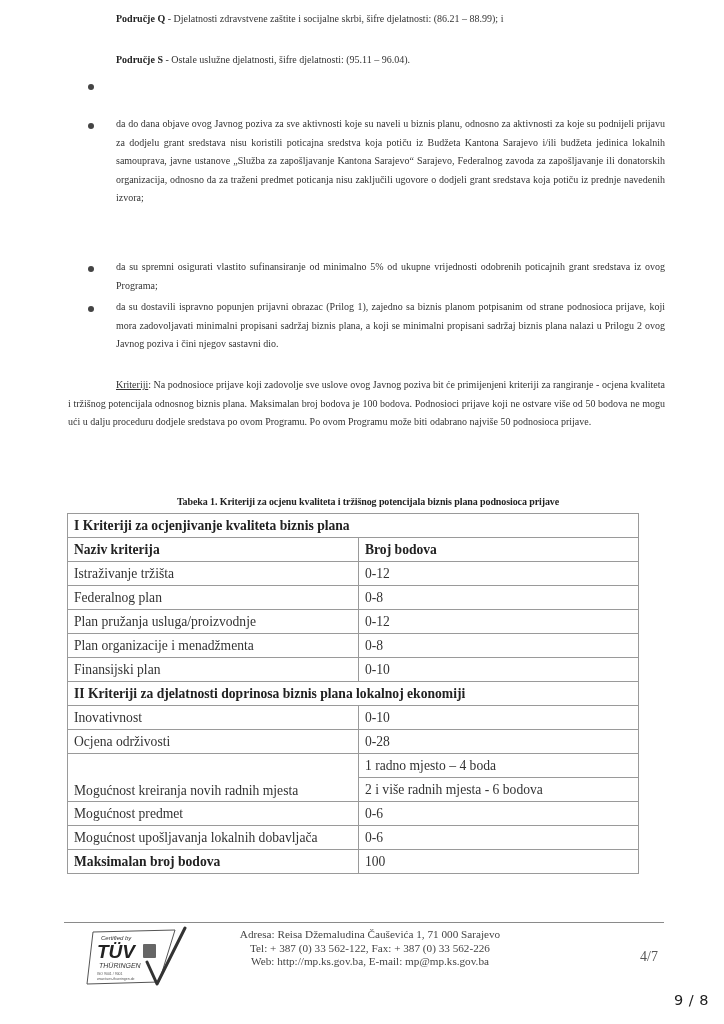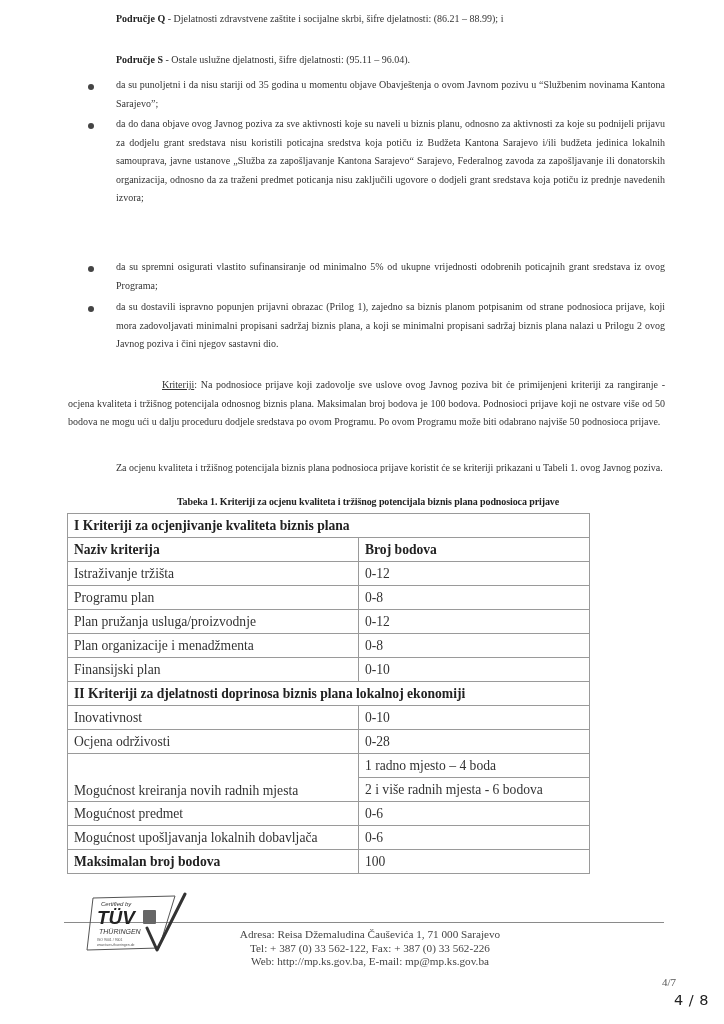--- a/index.html
+++ b/index.html
@@ -6,85 +6,83 @@
   body {
     width:724px; height:1024px; background:#ffffff; position:relative; overflow:hidden;
     font-family:"Liberation Serif", "DejaVu Serif", serif; color:#2a2a2a;
   }
   .page { position:absolute; left:0; top:0; width:724px; height:1024px; }
   .txt { position:absolute; font-size:10px; line-height:18.6px; text-align:justify; color:#333; }
   .txt b { color:#222; }
   .lastline { text-align-last:left; }
   .bullet { position:absolute; left:88px; width:6px; height:6px; border-radius:50%; background:#444; }
   .b { font-weight:bold; color:#222; }
-  .u { text-decoration:underline;margin-left:46px; }
+  .u { text-decoration:underline; }
 
   table.crit {
-    position:absolute; left:67px; top:513px; width:523px; border-collapse:collapse;
+    position:absolute; left:67px; top:513px; width:572px; border-collapse:collapse;
     font-size:13.6px; color:#333;
   }
   table.crit td { border:1px solid #9a9a9a; padding:0 6px; height:23px; vertical-align:middle; }
   table.crit td.c1 { width:278px; }
   table.crit td.bold { font-weight:bold; color:#222; }
   table.crit td.bottom { vertical-align:bottom; padding-bottom:2px;margin-left:35px; }
 
   .footer-line { position:absolute; left:64px; top:922px; width:600px; height:0; border-top:1.5px solid #8a8a8a; }
-  .logo { position:absolute; left:85px; top:892px; width:140px; height:62px;text-align:right; }
+  .logo { position:absolute; left:85px; top:926px; width:140px; height:62px;text-align:right; }
   .addr { position:absolute; left:220px; top:928px; width:300px; text-align:center; font-size:11.2px; line-height:13.6px; color:#444; }
-  .pg-inner { position:absolute; left:640px; top:976px; font-size:11px; color:#555;margin-left:22px; }
+  .pg-inner { position:absolute; left:640px; top:949px; font-size:14px; color:#555; }
   .pg-viewer { position:absolute; left:674px; top:992px; font-family:"DejaVu Sans", "Liberation Sans", sans-serif; font-size:14.5px; color:#222; letter-spacing:0.5px; }
 </style>
 </head>
 <body>
 
 <div class="page">
 
   <div class="txt lastline" style="left:116px; top:10px; width:549px;">
     <b>Područje Q</b><span> - Djelatnosti zdravstvene zaštite i socijalne skrbi, šifre djelatnosti: (86.21 – 88.99); i</span>
   </div>
 
   <div class="txt lastline" style="left:116px; top:51px; width:549px;">
     <b>Područje S</b><span> - Ostale uslužne djelatnosti, šifre djelatnosti: (95.11 – 96.04).</span>
   </div>
 
   <span class="bullet" style="top:84px;"></span>
-  <div class="txt lastline" style="left:116px; top:76px; width:549px;">da su punoljetni i da nisu stariji od 35 godina u momentu objave Obavještenja o ovom Javnom pozivu u “Službenim novinama Kantona Sarajevo”;</div>
 
   <span class="bullet" style="top:123px;"></span>
   <div class="txt lastline" style="left:116px; top:115px; width:549px;">da do dana objave ovog Javnog poziva za sve aktivnosti koje su naveli u biznis planu, odnosno za aktivnosti za koje su podnijeli prijavu za dodjelu grant sredstava nisu koristili poticajna sredstva koja potiču iz Budžeta Kantona Sarajevo i/ili budžeta jedinica lokalnih samouprava, javne ustanove „Služba za zapošljavanje Kantona Sarajevo“ Sarajevo, Federalnog zavoda za zapošljavanje ili donatorskih organizacija, odnosno da za traženi predmet poticanja nisu zaključili ugovore o dodjeli grant sredstava koja potiču iz prednje navedenih izvora;</div>
 
   <span class="bullet" style="top:266px;"></span>
   <div class="txt lastline" style="left:116px; top:258px; width:549px;">da su spremni osigurati vlastito sufinansiranje od minimalno 5% od ukupne vrijednosti odobrenih poticajnih grant sredstava iz ovog Programa;</div>
 
   <span class="bullet" style="top:306px;"></span>
   <div class="txt lastline" style="left:116px; top:298px; width:549px;">da su dostavili ispravno popunjen prijavni obrazac (Prilog 1), zajedno sa biznis planom potpisanim od strane podnosioca prijave, koji mora zadovoljavati minimalni propisani sadržaj biznis plana, a koji se minimalni propisani sadržaj biznis plana nalazi u Prilogu 2 ovog Javnog poziva i čini njegov sastavni dio.</div>
 
   <div class="txt lastline" style="left:68px; top:376px; width:597px; text-indent:48px;">
     <span class="u">Kriteriji</span><span>: Na podnosioce prijave koji zadovolje sve uslove ovog Javnog poziva bit će primijenjeni kriteriji za rangiranje - ocjena kvaliteta i tržišnog potencijala odnosnog biznis plana. Maksimalan broj bodova je 100 bodova. Podnosioci prijave koji ne ostvare više od 50 bodova ne mogu ući u dalju proceduru dodjele sredstava po ovom Programu. Po ovom Programu može biti odabrano najviše 50 podnosioca prijave.</span>
   </div>
 
-  <div class="txt lastline" style="left:68px; top:459px; width:597px; text-indent:48px;">Za ocjenu kvaliteta i tržišnog potencijala biznis plana podnosioca prijave koristit će se kriteriji prikazani u Tabeli 1. ovog Javnog poziva.</div>
 
   <div class="txt b" style="left:68px; top:493px; width:600px; text-align:center; letter-spacing:-0.1px;">Tabeka 1. Kriteriji za ocjenu kvaliteta i tržišnog potencijala biznis plana podnosioca prijave</div>
 
   <table class="crit">
     <tbody>
         <tr>
       <td colspan="2" class="bold">I Kriteriji za ocjenjivanje kvaliteta biznis plana</td>
     </tr>
     <tr>
       <td class="c1 bold">Naziv kriterija</td>
       <td class="bold">Broj bodova</td>
     </tr>
     <tr>
       <td class="c1">Istraživanje tržišta</td>
       <td>0-12</td>
     </tr>
     <tr>
-      <td class="c1">Programu plan</td>
+      <td class="c1">Federalnog plan</td>
       <td>0-8</td>
     </tr>
     <tr>
       <td class="c1">Plan pružanja usluga/proizvodnje</td>
       <td>0-12</td>
     </tr>
     <tr>
       <td class="c1">Plan organizacije i menadžmenta</td>
       <td>0-8</td>
     </tr>
@@ -142,14 +140,14 @@
   </div>
 
   <div class="addr">
     <div>Adresa: Reisa Džemaludina Čauševića 1, 71 000 Sarajevo</div>
     <div>Tel: + 387 (0) 33 562-122, Fax: + 387 (0) 33 562-226</div>
     <div>Web: http://mp.ks.gov.ba, E-mail: mp@mp.ks.gov.ba</div>
   </div>
 
   <div class="pg-inner">4/7</div>
 
-  <div class="pg-viewer">4 / 8</div>
+  <div class="pg-viewer">9 / 8</div>
 </div>
 
 </body></html>

